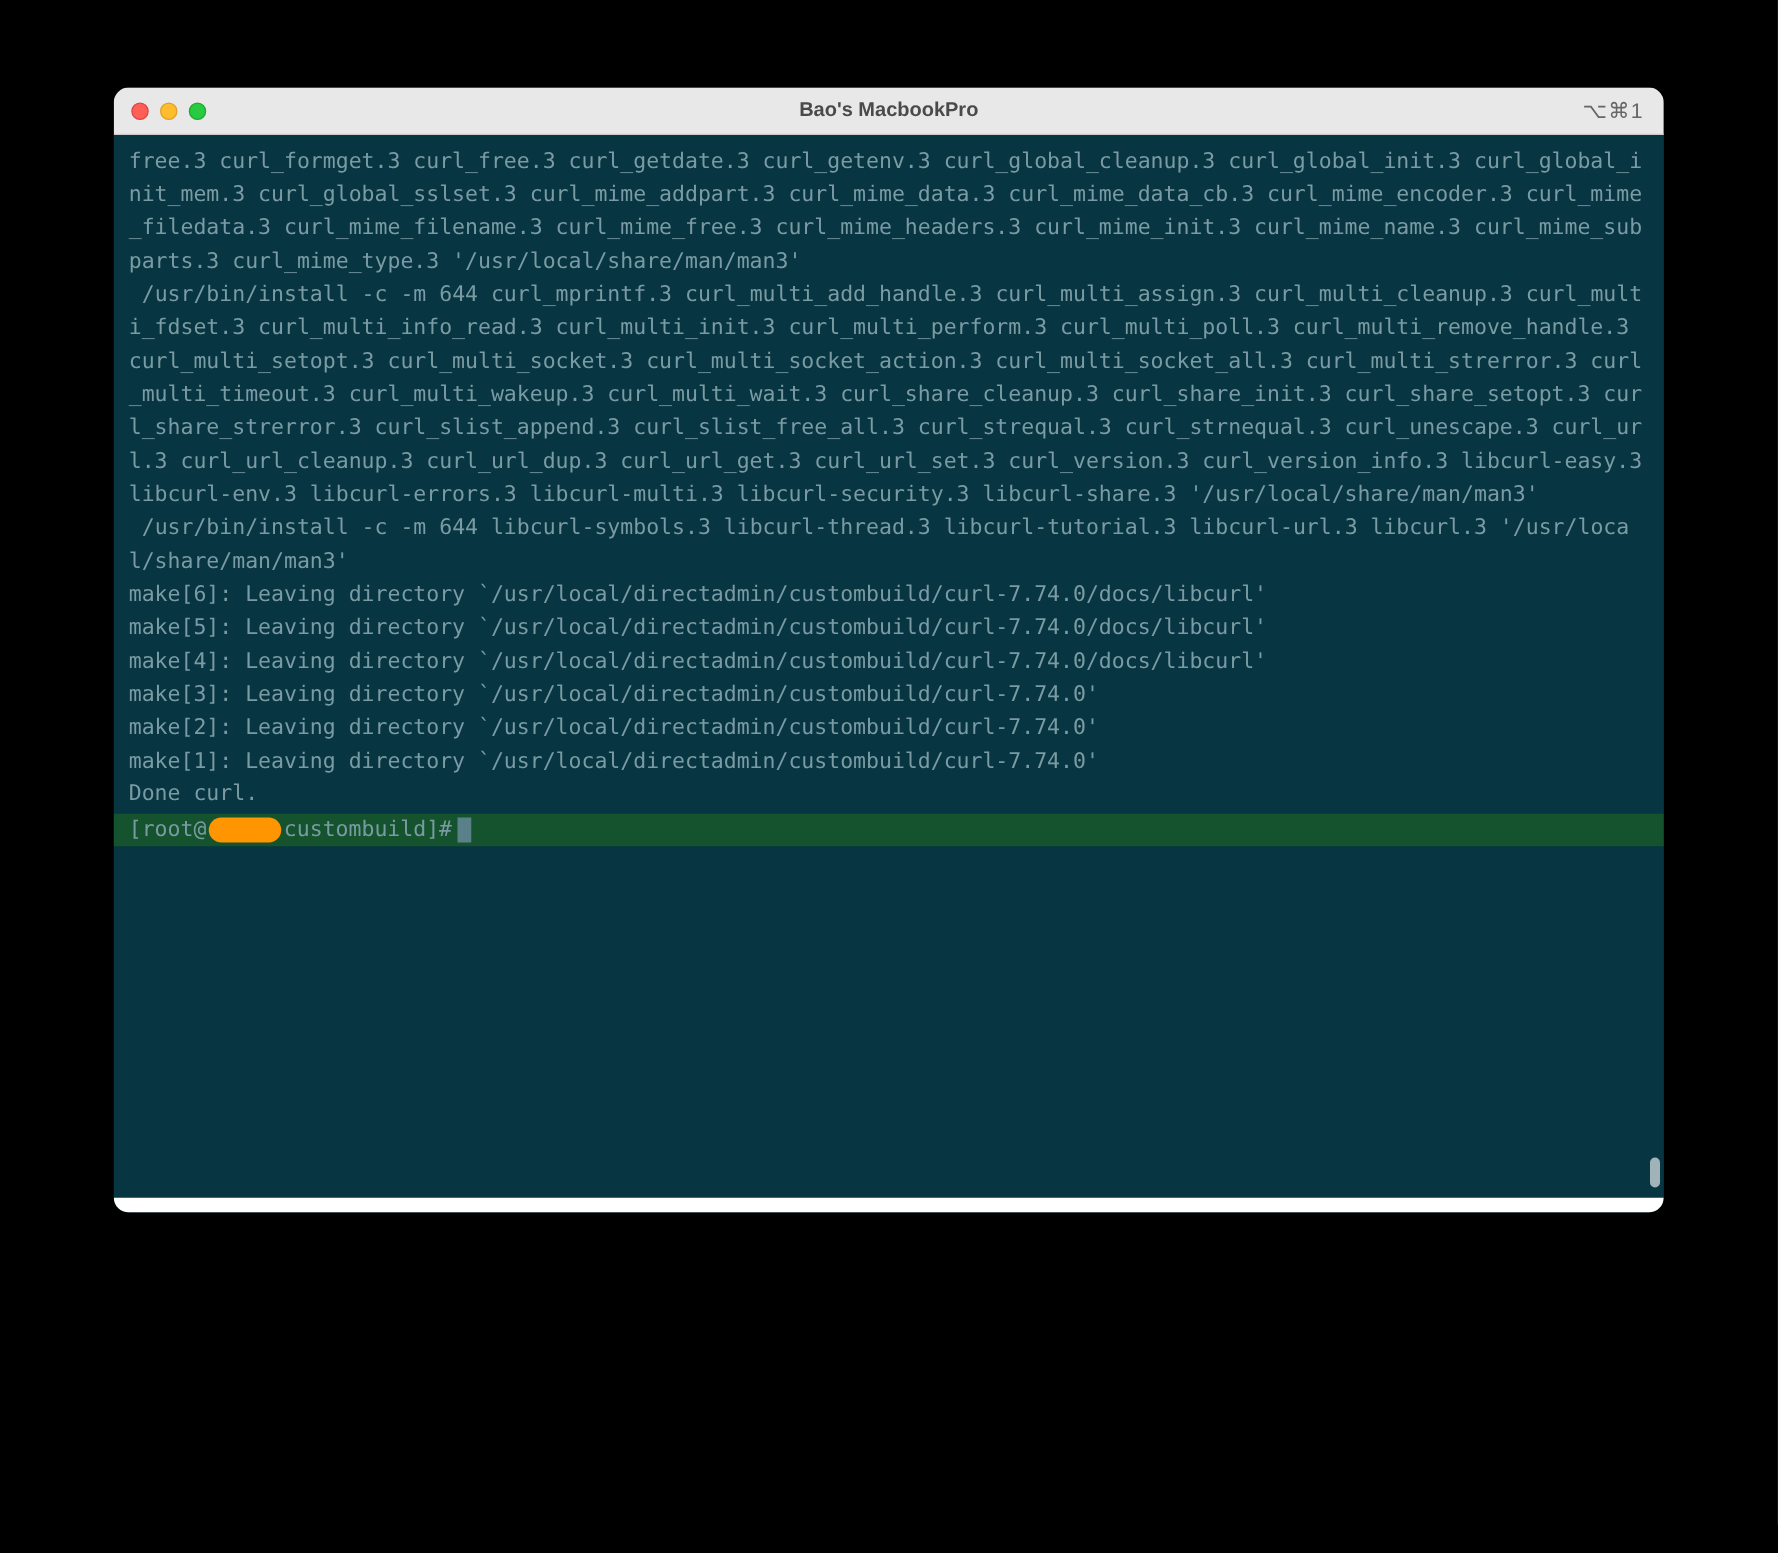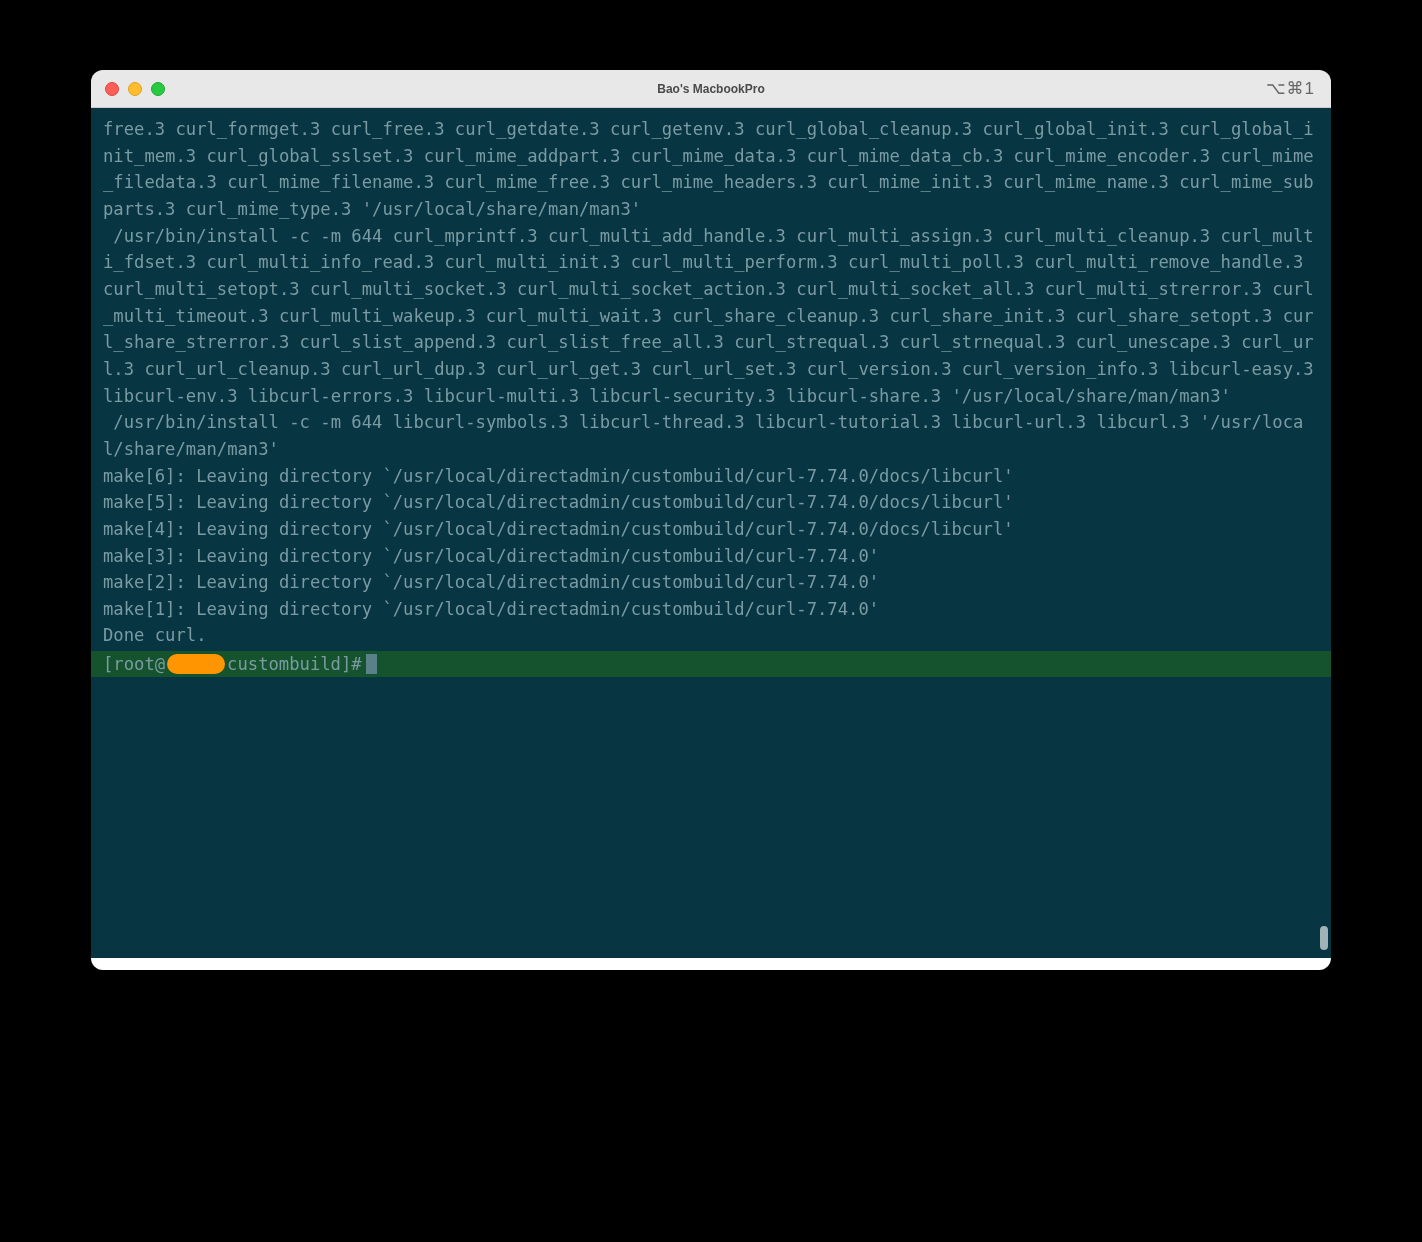--- a/index.html
+++ b/index.html
@@ -39,21 +39,21 @@
       border-radius: 50%;
     }
     .red { background: #ff5f57; border: 0.5px solid #e0443e; }
     .yellow { background: #ffbd2e; border: 0.5px solid #dea123; }
     .green { background: #28ca42; border: 0.5px solid #1aab29; }
     .title {
       position: absolute;
       left: 50%;
       transform: translateX(-50%);
       font-family: -apple-system, BlinkMacSystemFont, 'Helvetica Neue', sans-serif;
-      font-size: 12px;
+      font-size: 16px;
       font-weight: 600;
       color: #4a4a4a;
     }
     .titlebar-right {
       position: absolute;
       right: 16px;
       font-family: -apple-system, BlinkMacSystemFont, sans-serif;
       font-size: 17px;
       color: #666;
       letter-spacing: 1px;

